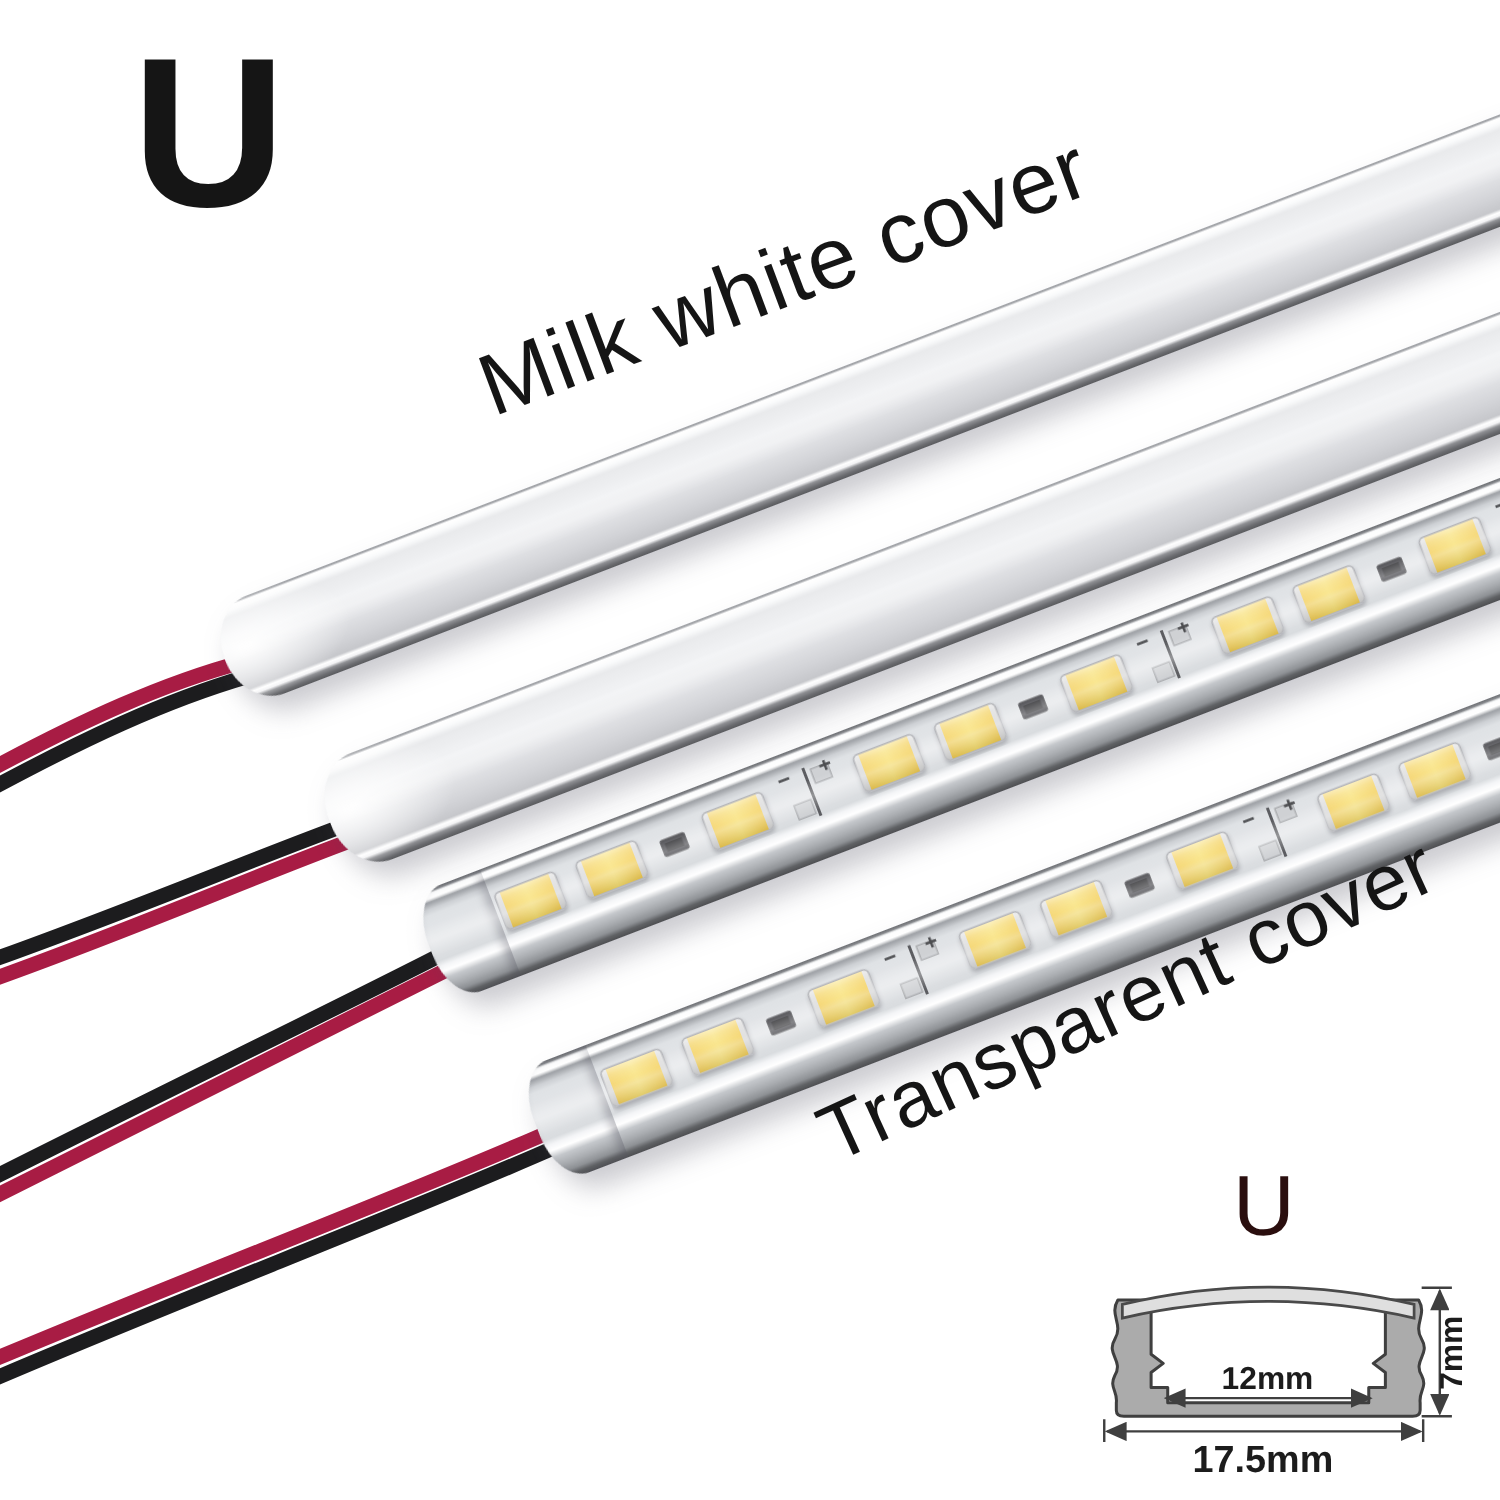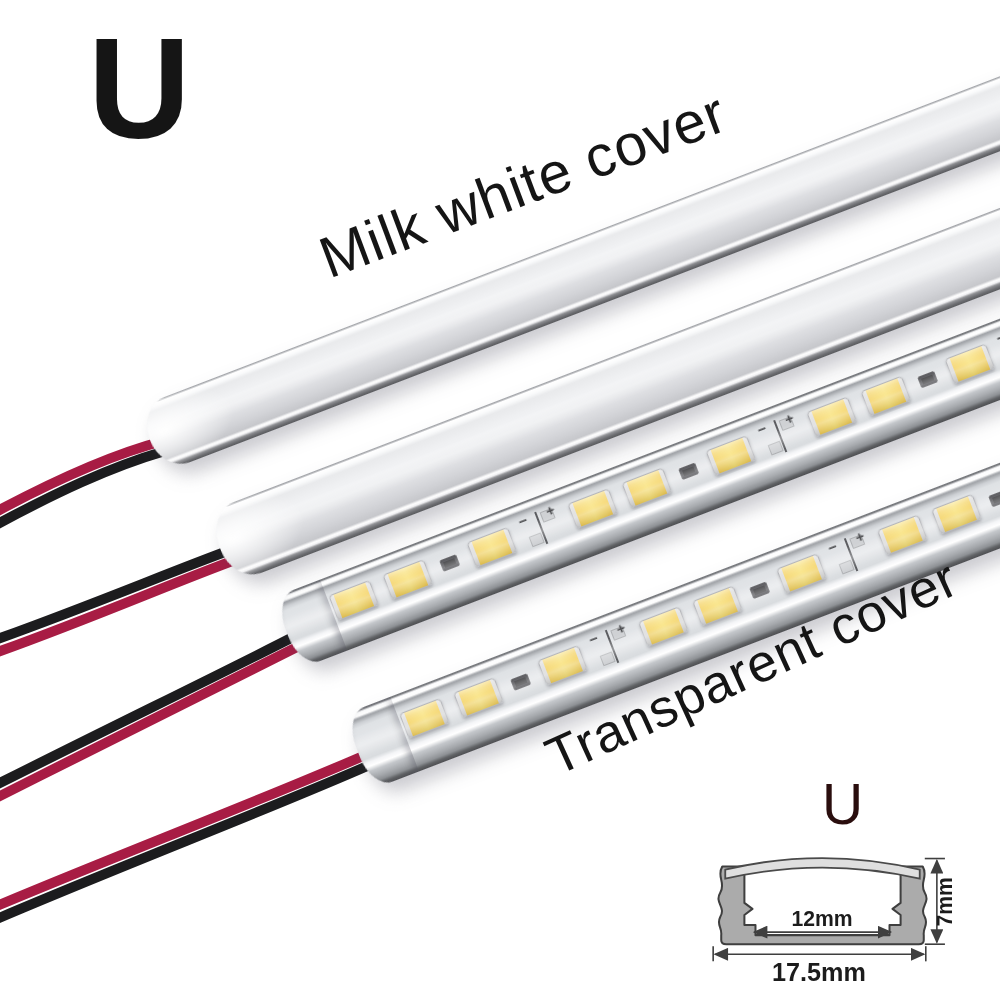--- a/index.html
+++ b/index.html
@@ -94,21 +94,21 @@
     position:absolute;color:var(--text-black,#1a1a1a);white-space:nowrap;
     transform-origin:0 50%;letter-spacing:1px;
   }
   .anno.milk-label{left:322px;top:226px;font-size:58px;transform:rotate(-20.5deg);}
   .anno.trans-label{left:549px;top:729px;font-size:53px;transform:rotate(-24.5deg);}
   
   .diagram-letter{
     position:absolute;left:822px;top:776px;font-size:57px;font-weight:400;
     color:var(--diagram-letter,#2a0e0e);line-height:1;
   }
-  .diagram{position:absolute;left:692px;top:842px;width:262px;height:152px;}
+  .diagram{position:absolute;left:715px;top:842px;width:262px;height:152px;}
   .diagram svg{width:100%;height:100%;display:block;}
   .dim-line{stroke:#3f3f3f;stroke-width:1.6;fill:none;}
   .dim-text{font-family:"Liberation Sans",sans-serif;font-weight:bold;fill:#1c1c1c;}
 </style>
 </head>
 <body>
 
 <div class="canvas">
 
   <svg class="wires" viewBox="0 0 1000 1000">

